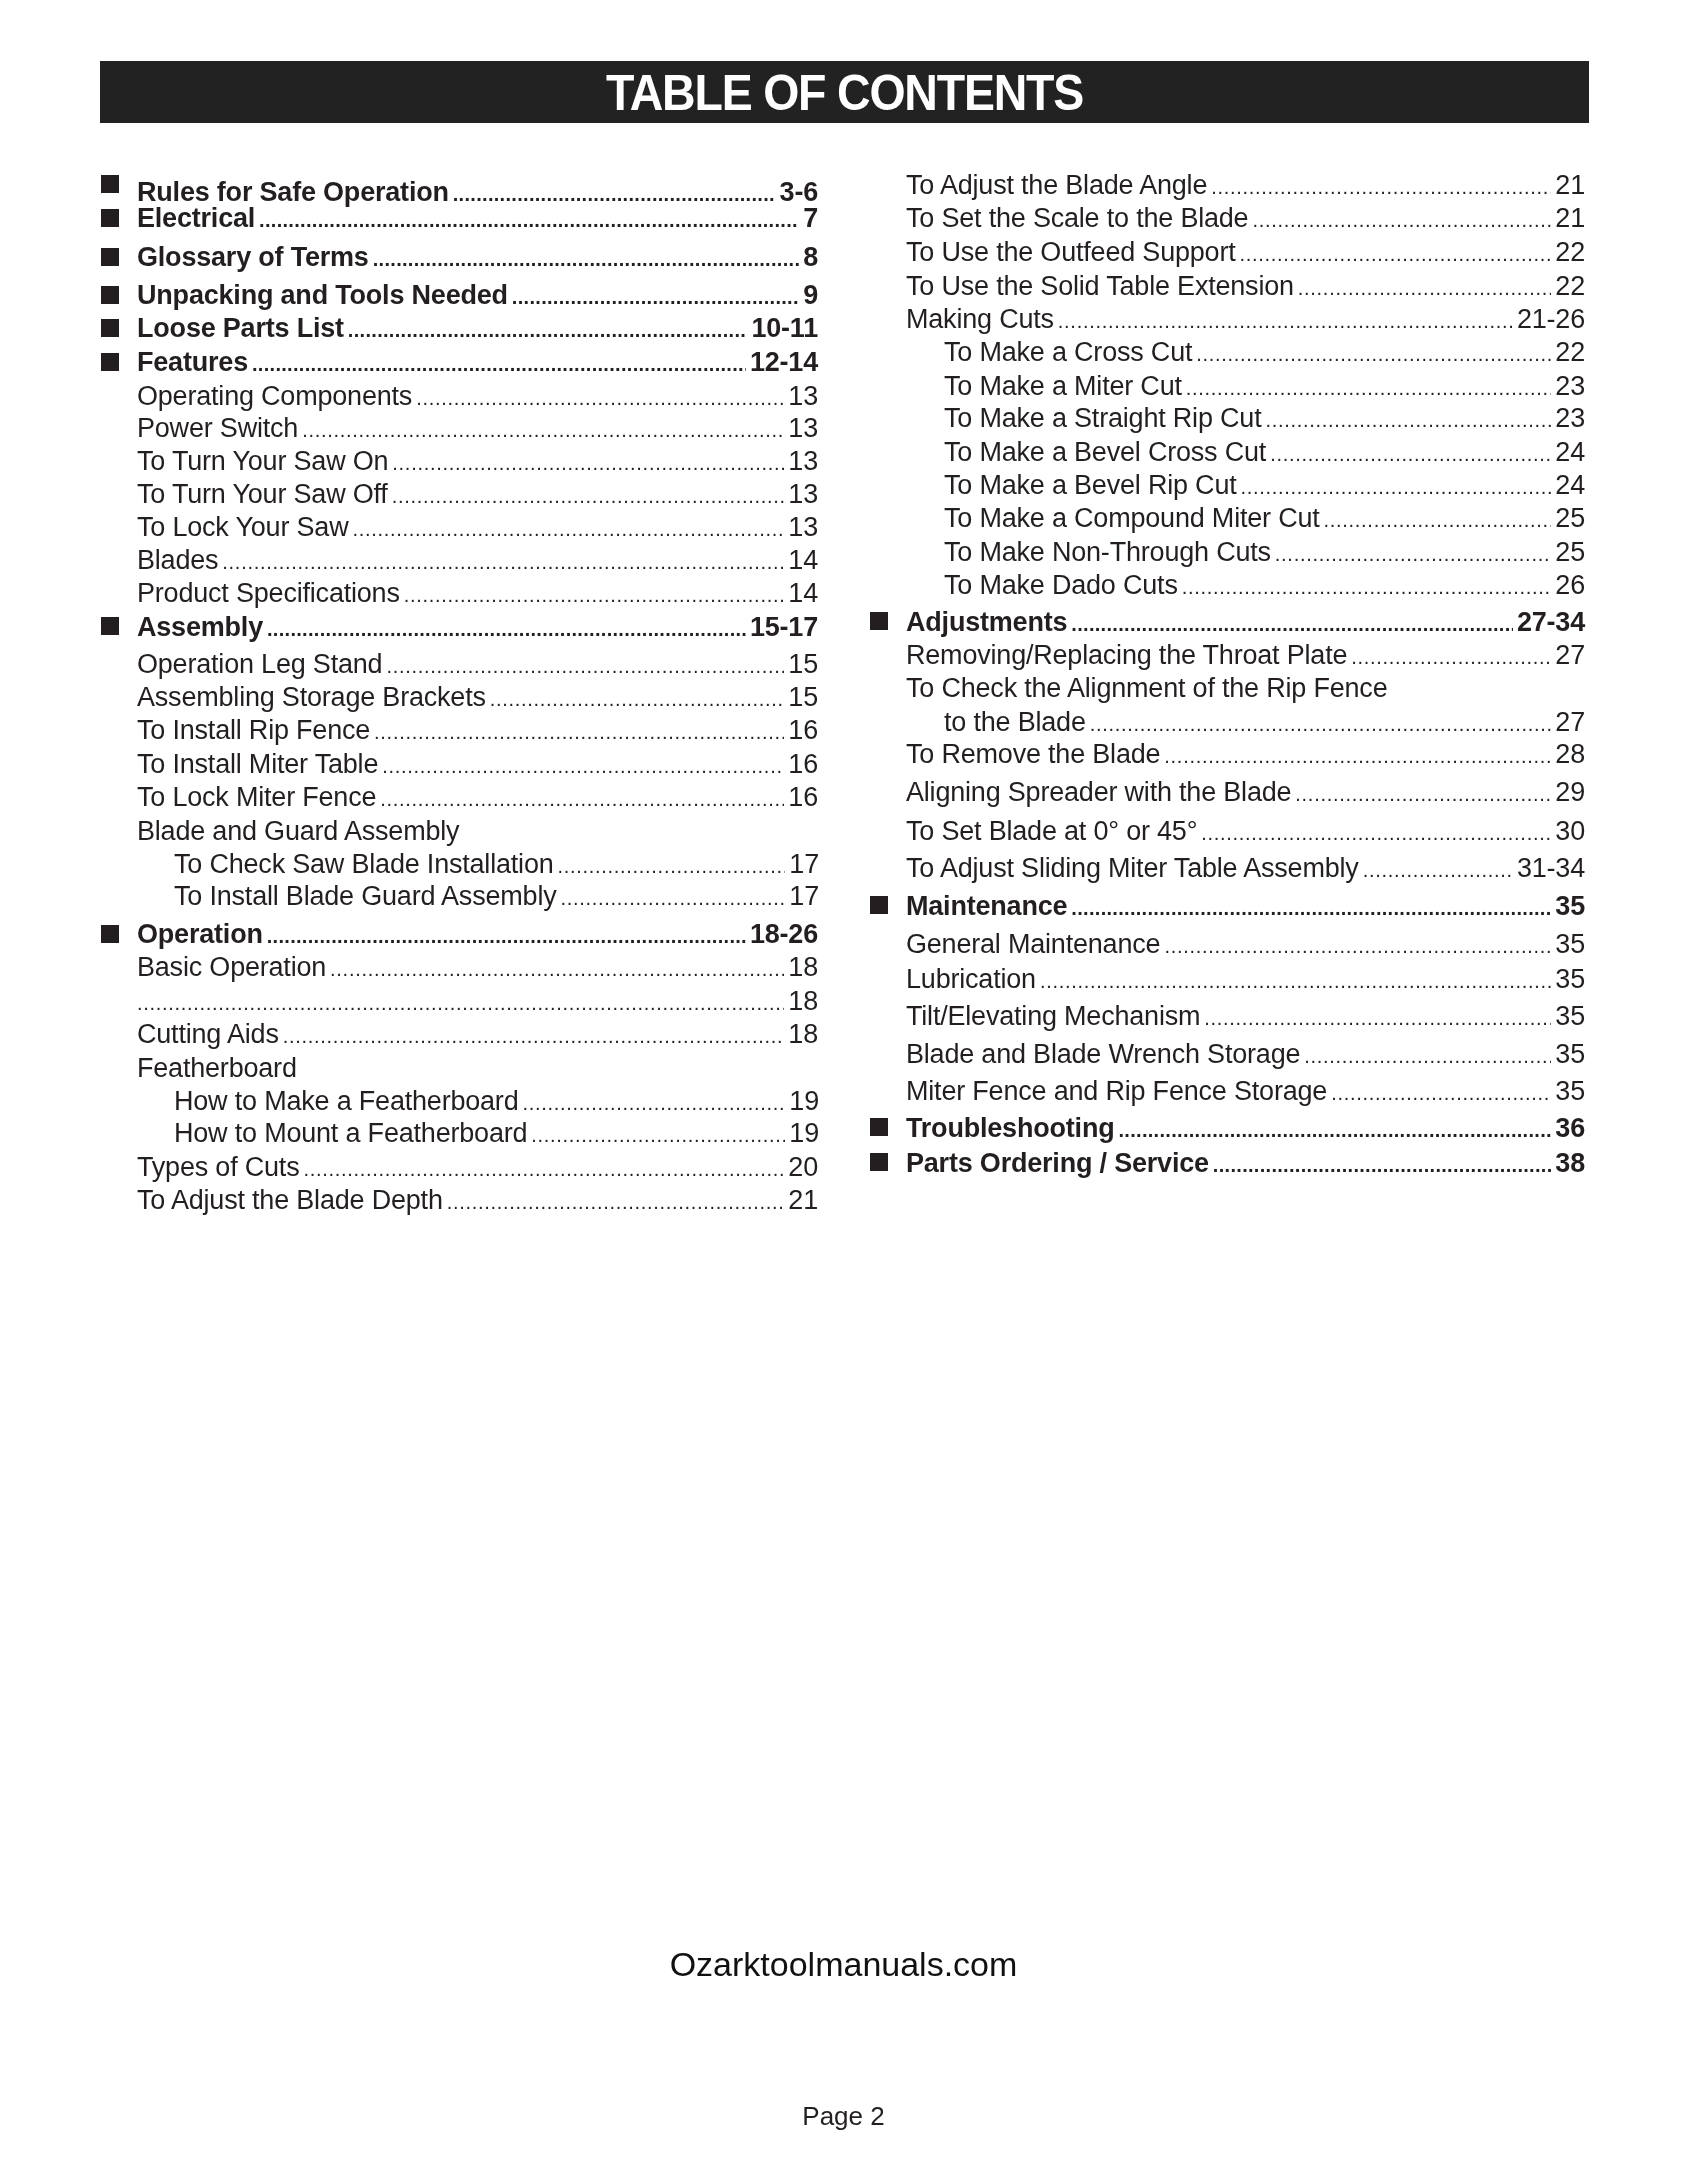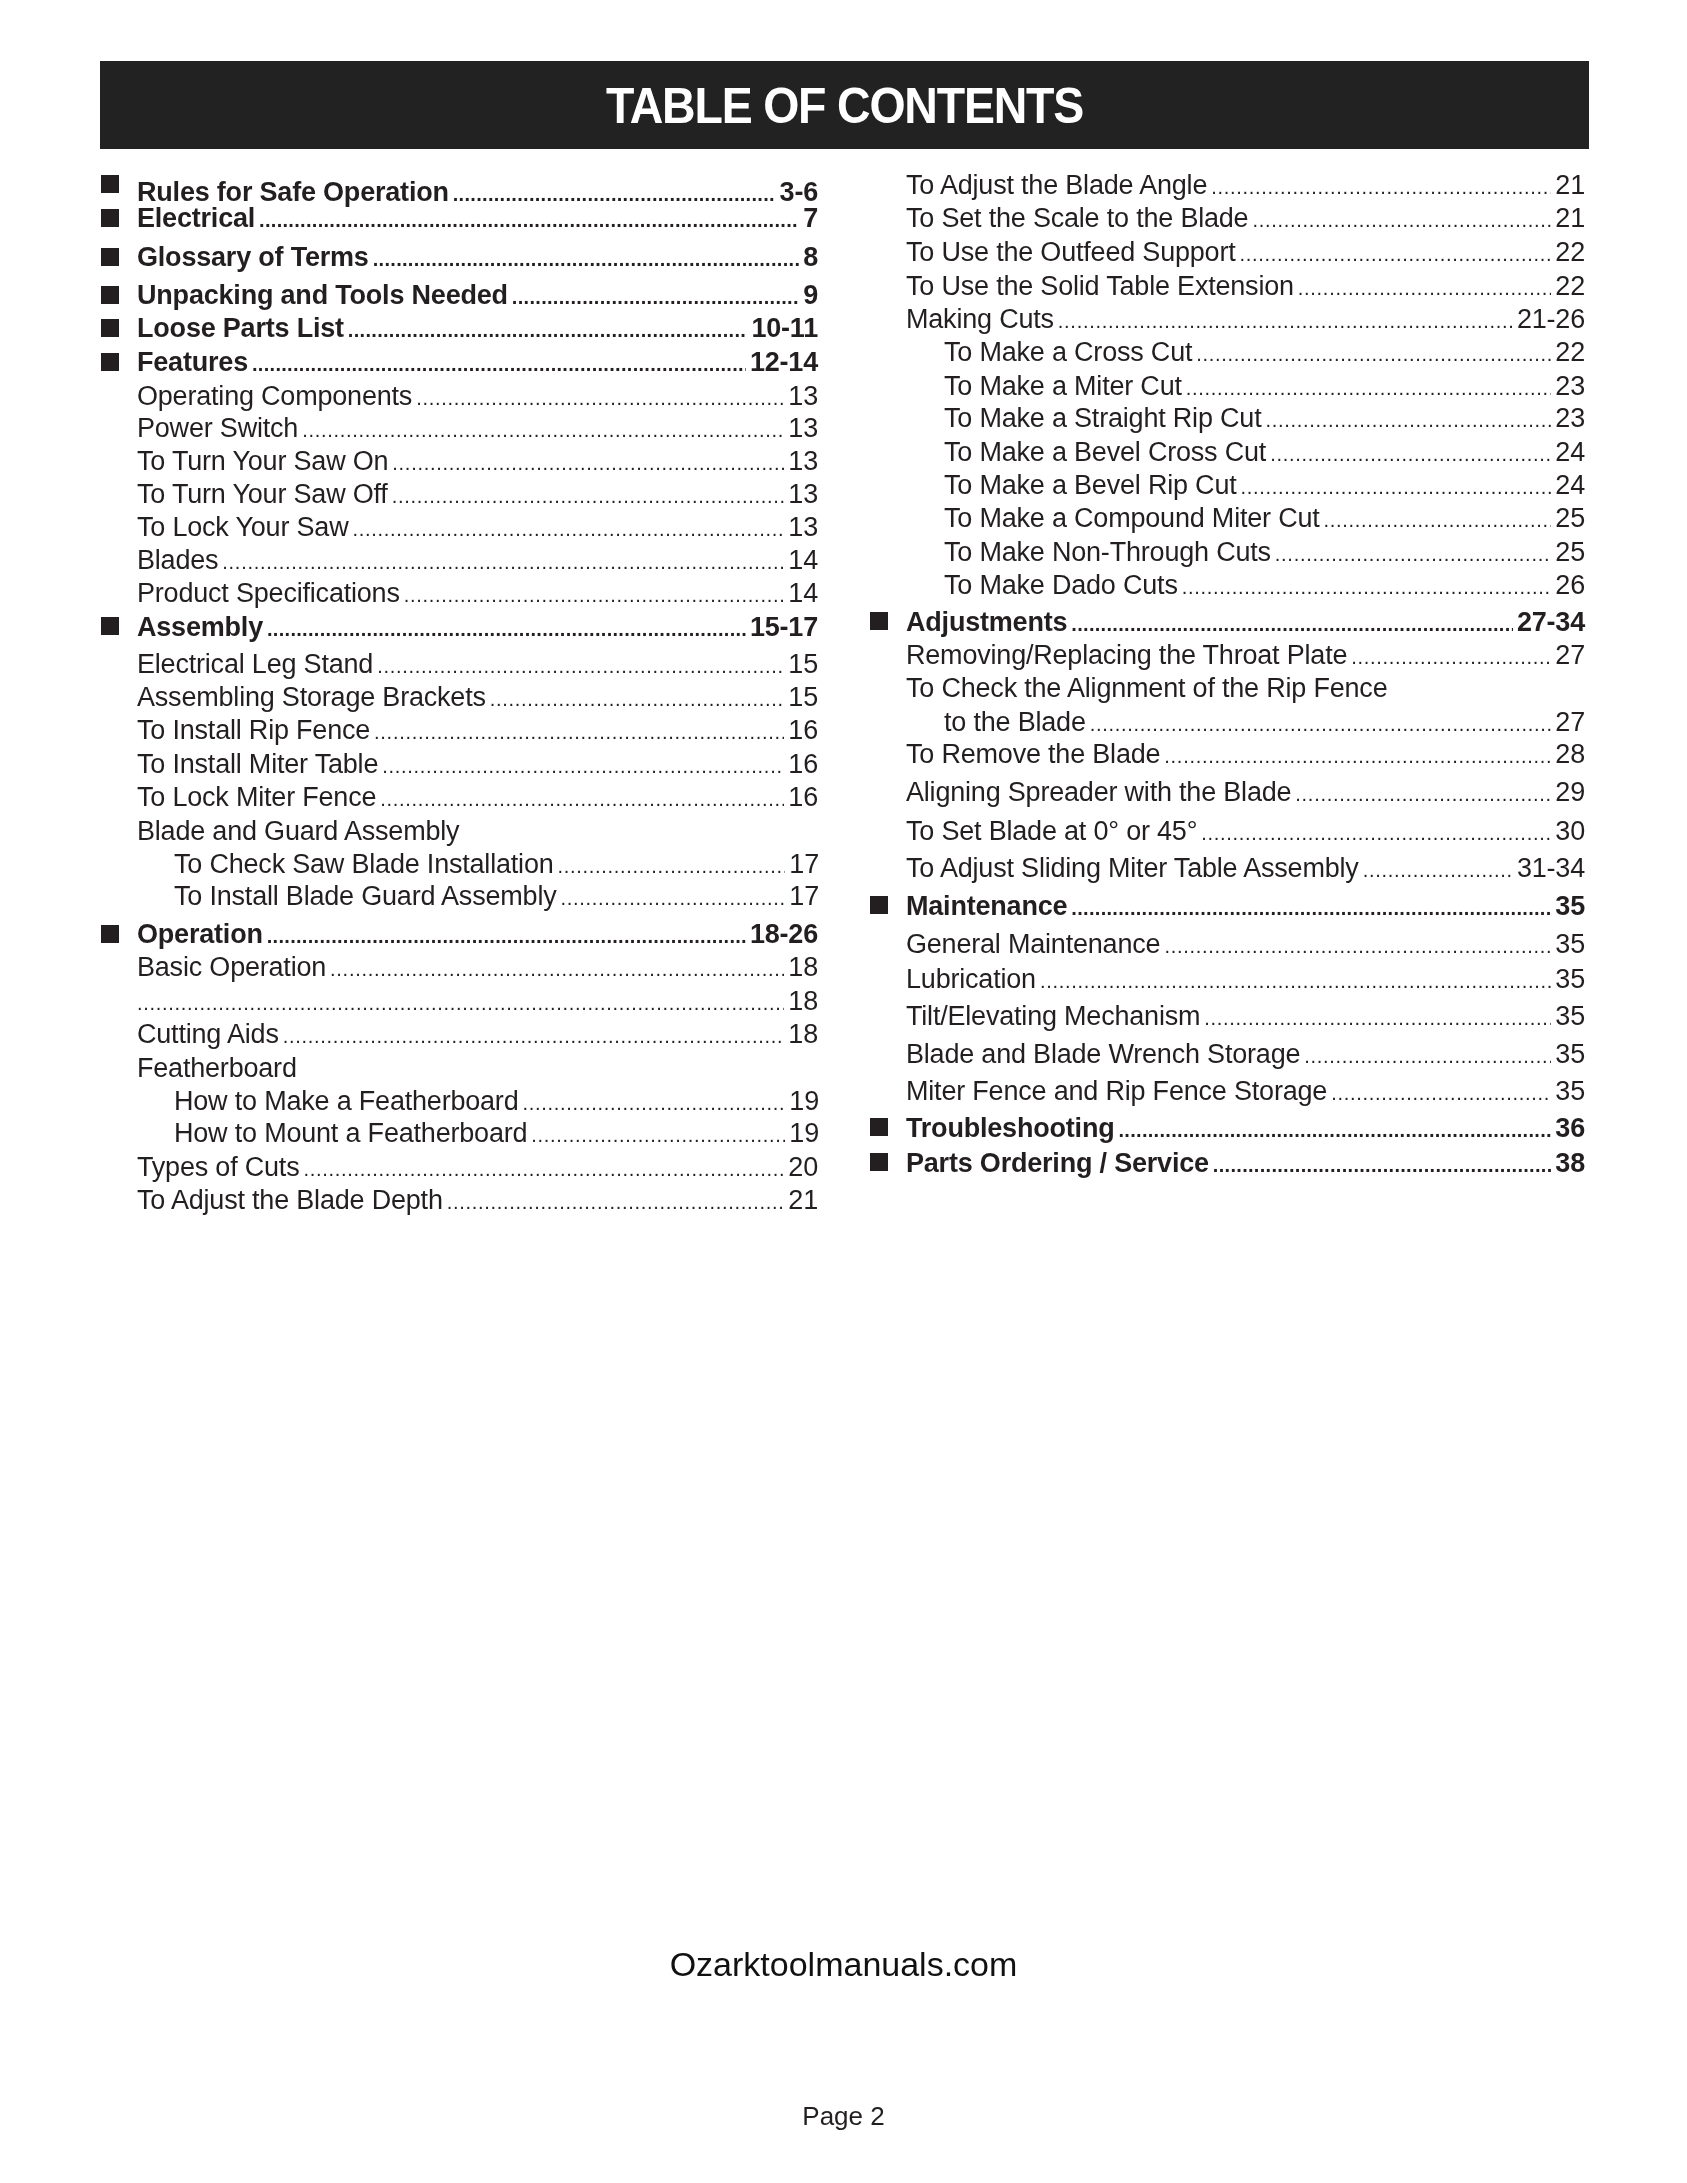--- a/index.html
+++ b/index.html
@@ -1,18 +1,18 @@
 <!DOCTYPE html>
 <html style="font-size:10.5px"><head>
 <meta charset="utf-8">
 <style>
   html, body { margin: 0; padding: 0; background: #ffffff; }
   body { width: 1687px; height: 2183px; position: relative; overflow: hidden;
          font-family: "Liberation Sans", sans-serif; color: #231f20; }
-  .header-bar { position: absolute; left: 100px; top: 61px; width: 1489px; height: 88px;
+  .header-bar { position: absolute; left: 100px; top: 61px; width: 1489px; height: 62px;
                 background: #222222; display: flex; align-items: center; justify-content: center; }
   .header-title { color: #ffffff; font-weight: bold; font-size: 50px; letter-spacing: -1.3px;
                   transform: scaleX(0.93); white-space: nowrap; line-height: 1; margin-top: 2.6px; }
   .toc-row { position: absolute; height: 33px; display: flex; align-items: center;
              font-size: 27px; line-height: 33px; white-space: nowrap; letter-spacing: -0.2px; }
   .col-left { left: 137px; width: 681px; }
   .col-right { left: 906px; width: 679px; }
   .toc-row.indent { }
   .col-left.indent { left: 174px; width: 645px; }
   .col-right.indent { left: 944px; width: 641px; }
@@ -107,21 +107,21 @@
       <span class="toc-leader"></span>
       <span class="toc-page">14</span>
     </div>
     <div class="bullet" style="left: 101px; top: 617px;"></div>
     <div class="toc-row col-left section" style="top: 611px;">
       <span class="toc-label">Assembly</span>
       <span class="toc-leader"></span>
       <span class="toc-page">15-17</span>
     </div>
     <div class="toc-row col-left" style="top: 648px;">
-      <span class="toc-label">Electrical Leg Stand</span>
+      <span class="toc-label">Operation Leg Stand</span>
       <span class="toc-leader"></span>
       <span class="toc-page">15</span>
     </div>
     <div class="toc-row col-left" style="top: 681px;">
       <span class="toc-label">Assembling Storage Brackets</span>
       <span class="toc-leader"></span>
       <span class="toc-page">15</span>
     </div>
     <div class="toc-row col-left" style="top: 714px;">
       <span class="toc-label">To Install Rip Fence</span>

